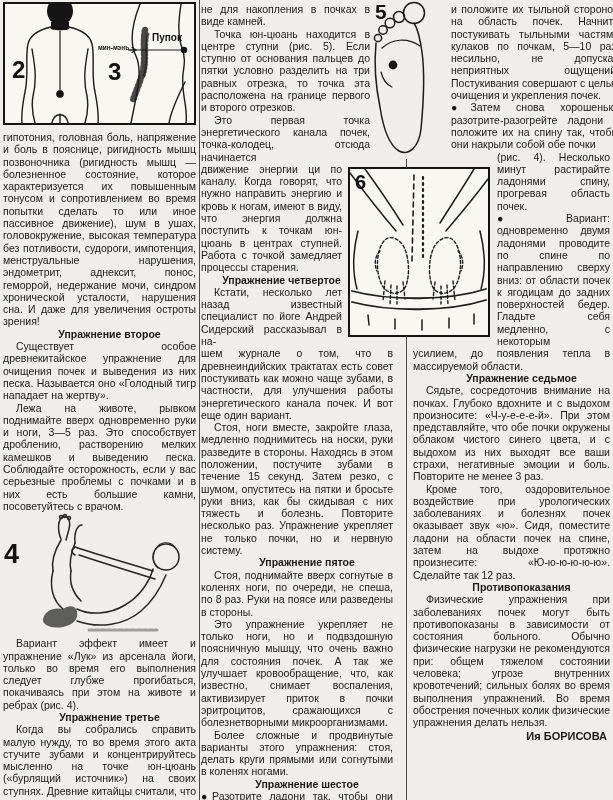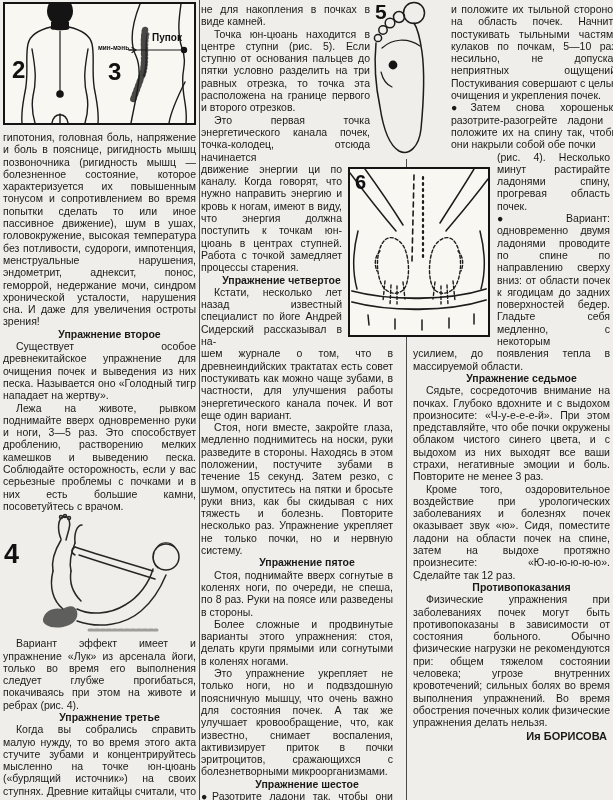--- a/index.html
+++ b/index.html
@@ -135,22 +135,22 @@
     <p style="margin-right:23px;">Это первая точка энергетического канала почек, точка-колодец, отсюда начинается</p>
     <div style="width:141px;">
       <p class="noind">движение энергии ци по каналу. Когда говорят, что нужно направить энергию и кровь к ногам, имеют в виду, что энергия должна поступить к точкам юн-цюань в центрах ступней. Работа с точкой замедляет процессы старения.</p>
       <p class="head">Упражнение четвертое</p>
       <p>Кстати, несколько лет назад известный специалист по йоге Андрей Сидерский рассказывал в на-</p>
     </div>
     <p class="noind">шем журнале о том, что в древнеиндийских трактатах есть совет постукивать как можно чаще зубами, в частности, для улучшения работы энергетического канала почек. И вот еще один вариант.</p>
     <p>Стоя, ноги вместе, закройте глаза, медленно поднимитесь на носки, руки разведите в стороны. Находясь в этом положении, постучите зубами в течение 15 секунд. Затем резко, с шумом, опуститесь на пятки и бросьте руки вниз, как бы скидывая с них тяжесть и болезнь. Повторите несколько раз. Упражнение укрепляет не только почки, но и нервную систему.</p>
     <p class="head">Упражнение пятое</p>
     <p>Стоя, поднимайте вверх согнутые в коленях ноги, по очереди, не спеша, по 8 раз. Руки на поясе или разведены в стороны.</p>
+    <p>Это упражнение укрепляет не только ноги, но и подвздошную поясничную мышцу, что очень важно для состояния почек. А так же улучшает кровообращение, что, как известно, снимает воспаления, активизирует приток в почки эритроцитов, сражающихся с болезнетворными микроорганизмами.</p>
     <p>Более сложные и продвинутые варианты этого упражнения: стоя, делать круги прямыми или согнутыми в коленях ногами.</p>
-    <p>Это упражнение укрепляет не только ноги, но и подвздошную поясничную мышцу, что очень важно для состояния почек. А так же улучшает кровообращение, что, как известно, снимает воспаления, активизирует приток в почки эритроцитов, сражающихся с болезнетворными микроорганизмами.</p>
     <p class="head">Упражнение шестое</p>
     <p class="noind">●Разотрите ладони так, чтобы они стали горячими. Сожмите кулаки</p>
   </div>
 
   <div class="col" style="left:413px; width:197px;">
     <div style="margin-left:38px; width:168px;">
       <p class="noind">и положите их тыльной стороной на область почек. Начните постукивать тыльными частями кулаков по почкам, 5—10 раз, несильно, не допуская неприятных ощущений. Постукивания совершают с целью очищения и укрепления почек.</p>
       <p class="noind">●Затем снова хорошенько разотрите-разогрейте ладони и положите их на спину так, чтобы они накрыли собой обе почки</p>
     </div>
     <div style="margin-left:84px; width:113px;">

